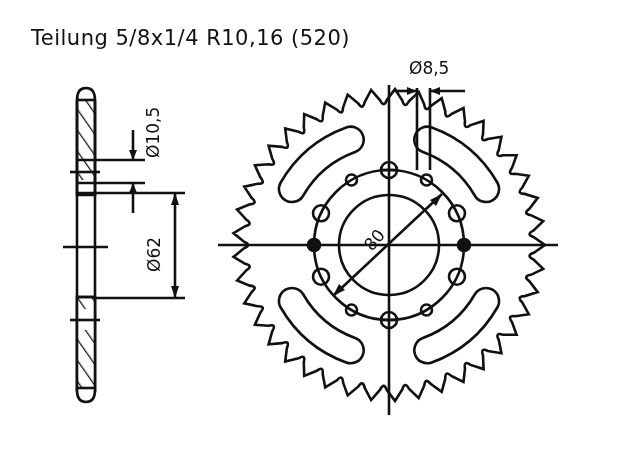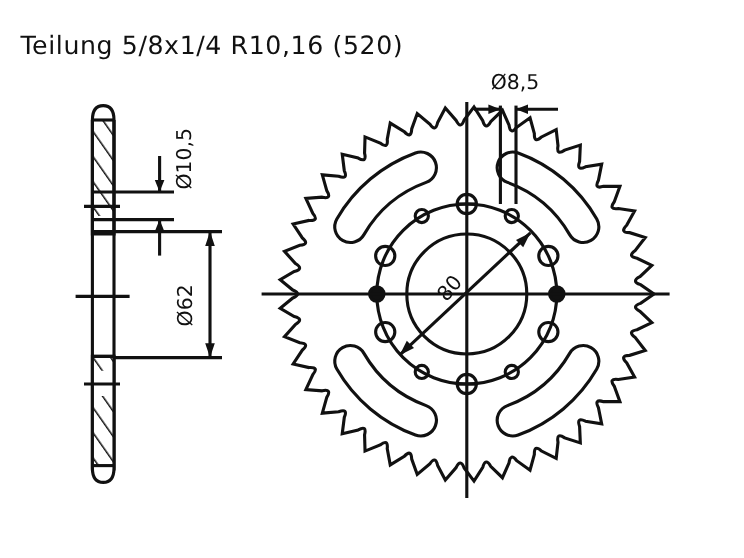--- a/index.html
+++ b/index.html
@@ -1,18 +1,18 @@
 <!DOCTYPE html>
 <html><head>
   <meta charset="utf-8">
   <style>
     html, body { margin: 0; padding: 0; background: #ffffff; }
     body { width: 620px; height: 465px; position: relative; overflow: hidden; }
     .title {
-      position: absolute; left: 17px; top: 26px;
+      position: absolute; left: 31px; top: 26px;
       font-family: "DejaVu Sans", sans-serif; font-size: 21px; letter-spacing: 0.5px;
       color: #111111; white-space: pre;
     }
     svg { position: absolute; left: 0; top: 0; }
     .lbl { font-family: "DejaVu Sans", sans-serif; fill: #111111; }
   </style>
 </head>
 <body>
 
 <div class="title">Teilung 5/8x1/4 R10,16 (520)</div>

